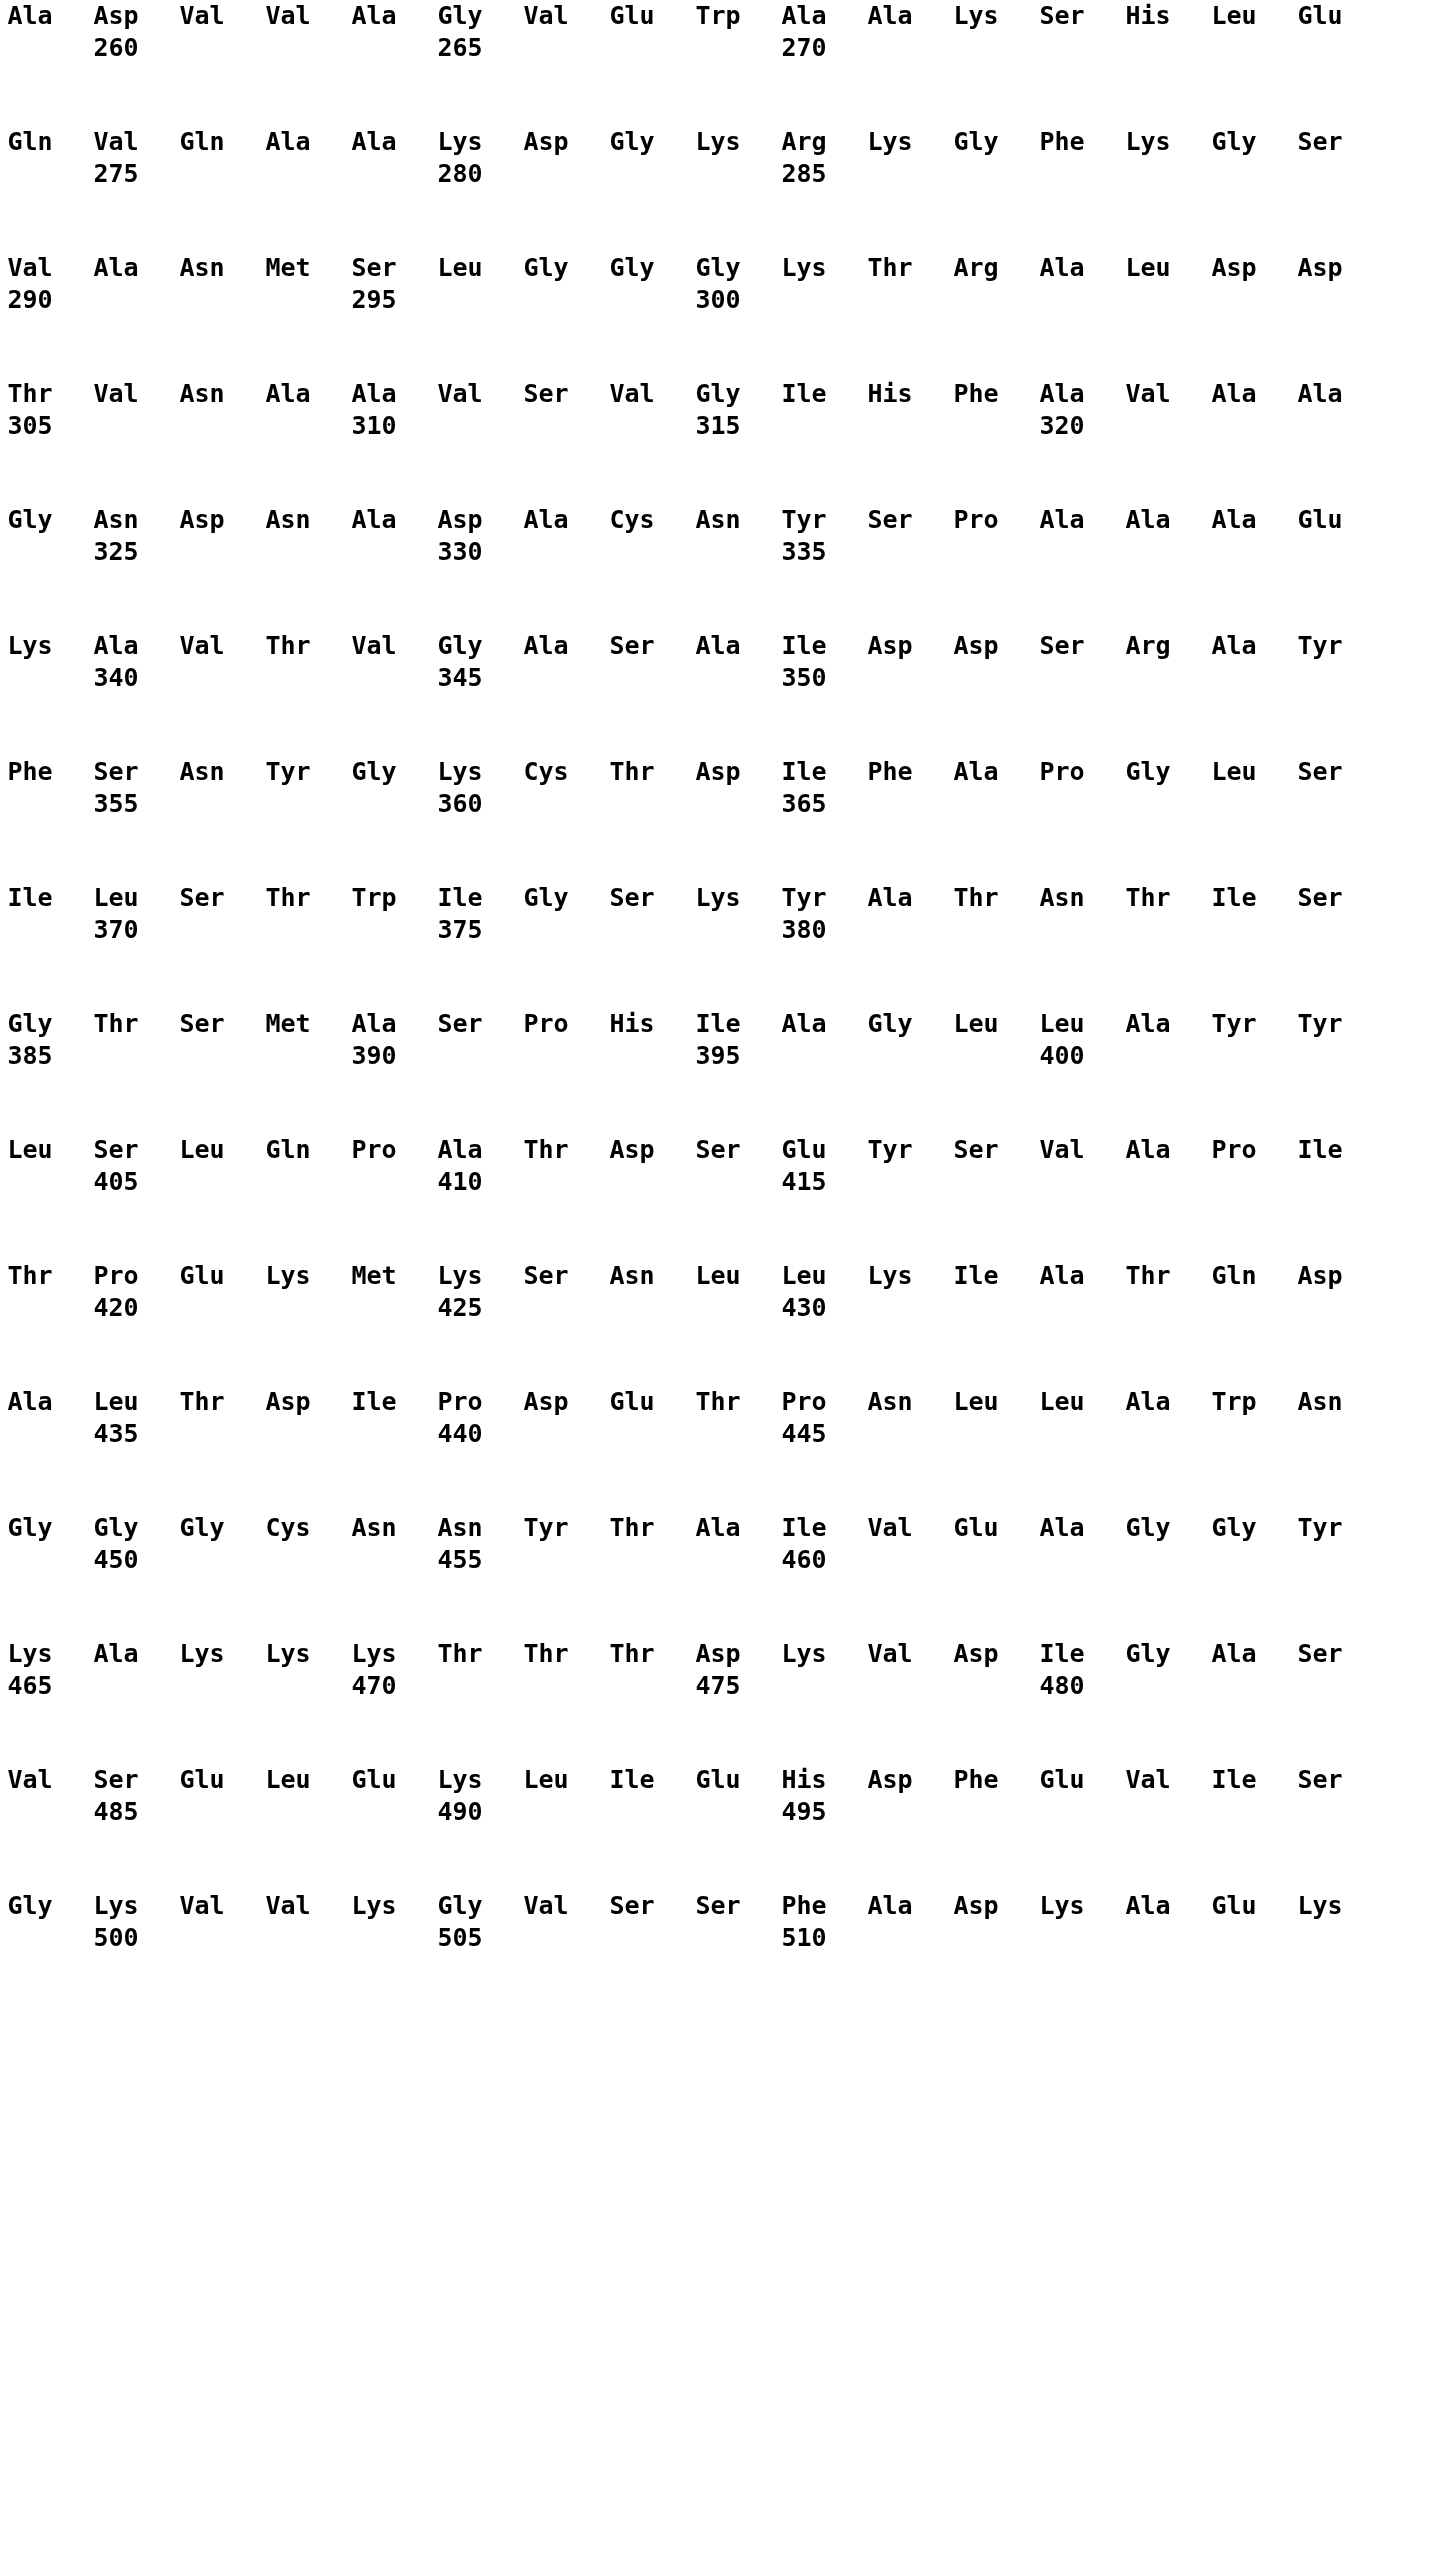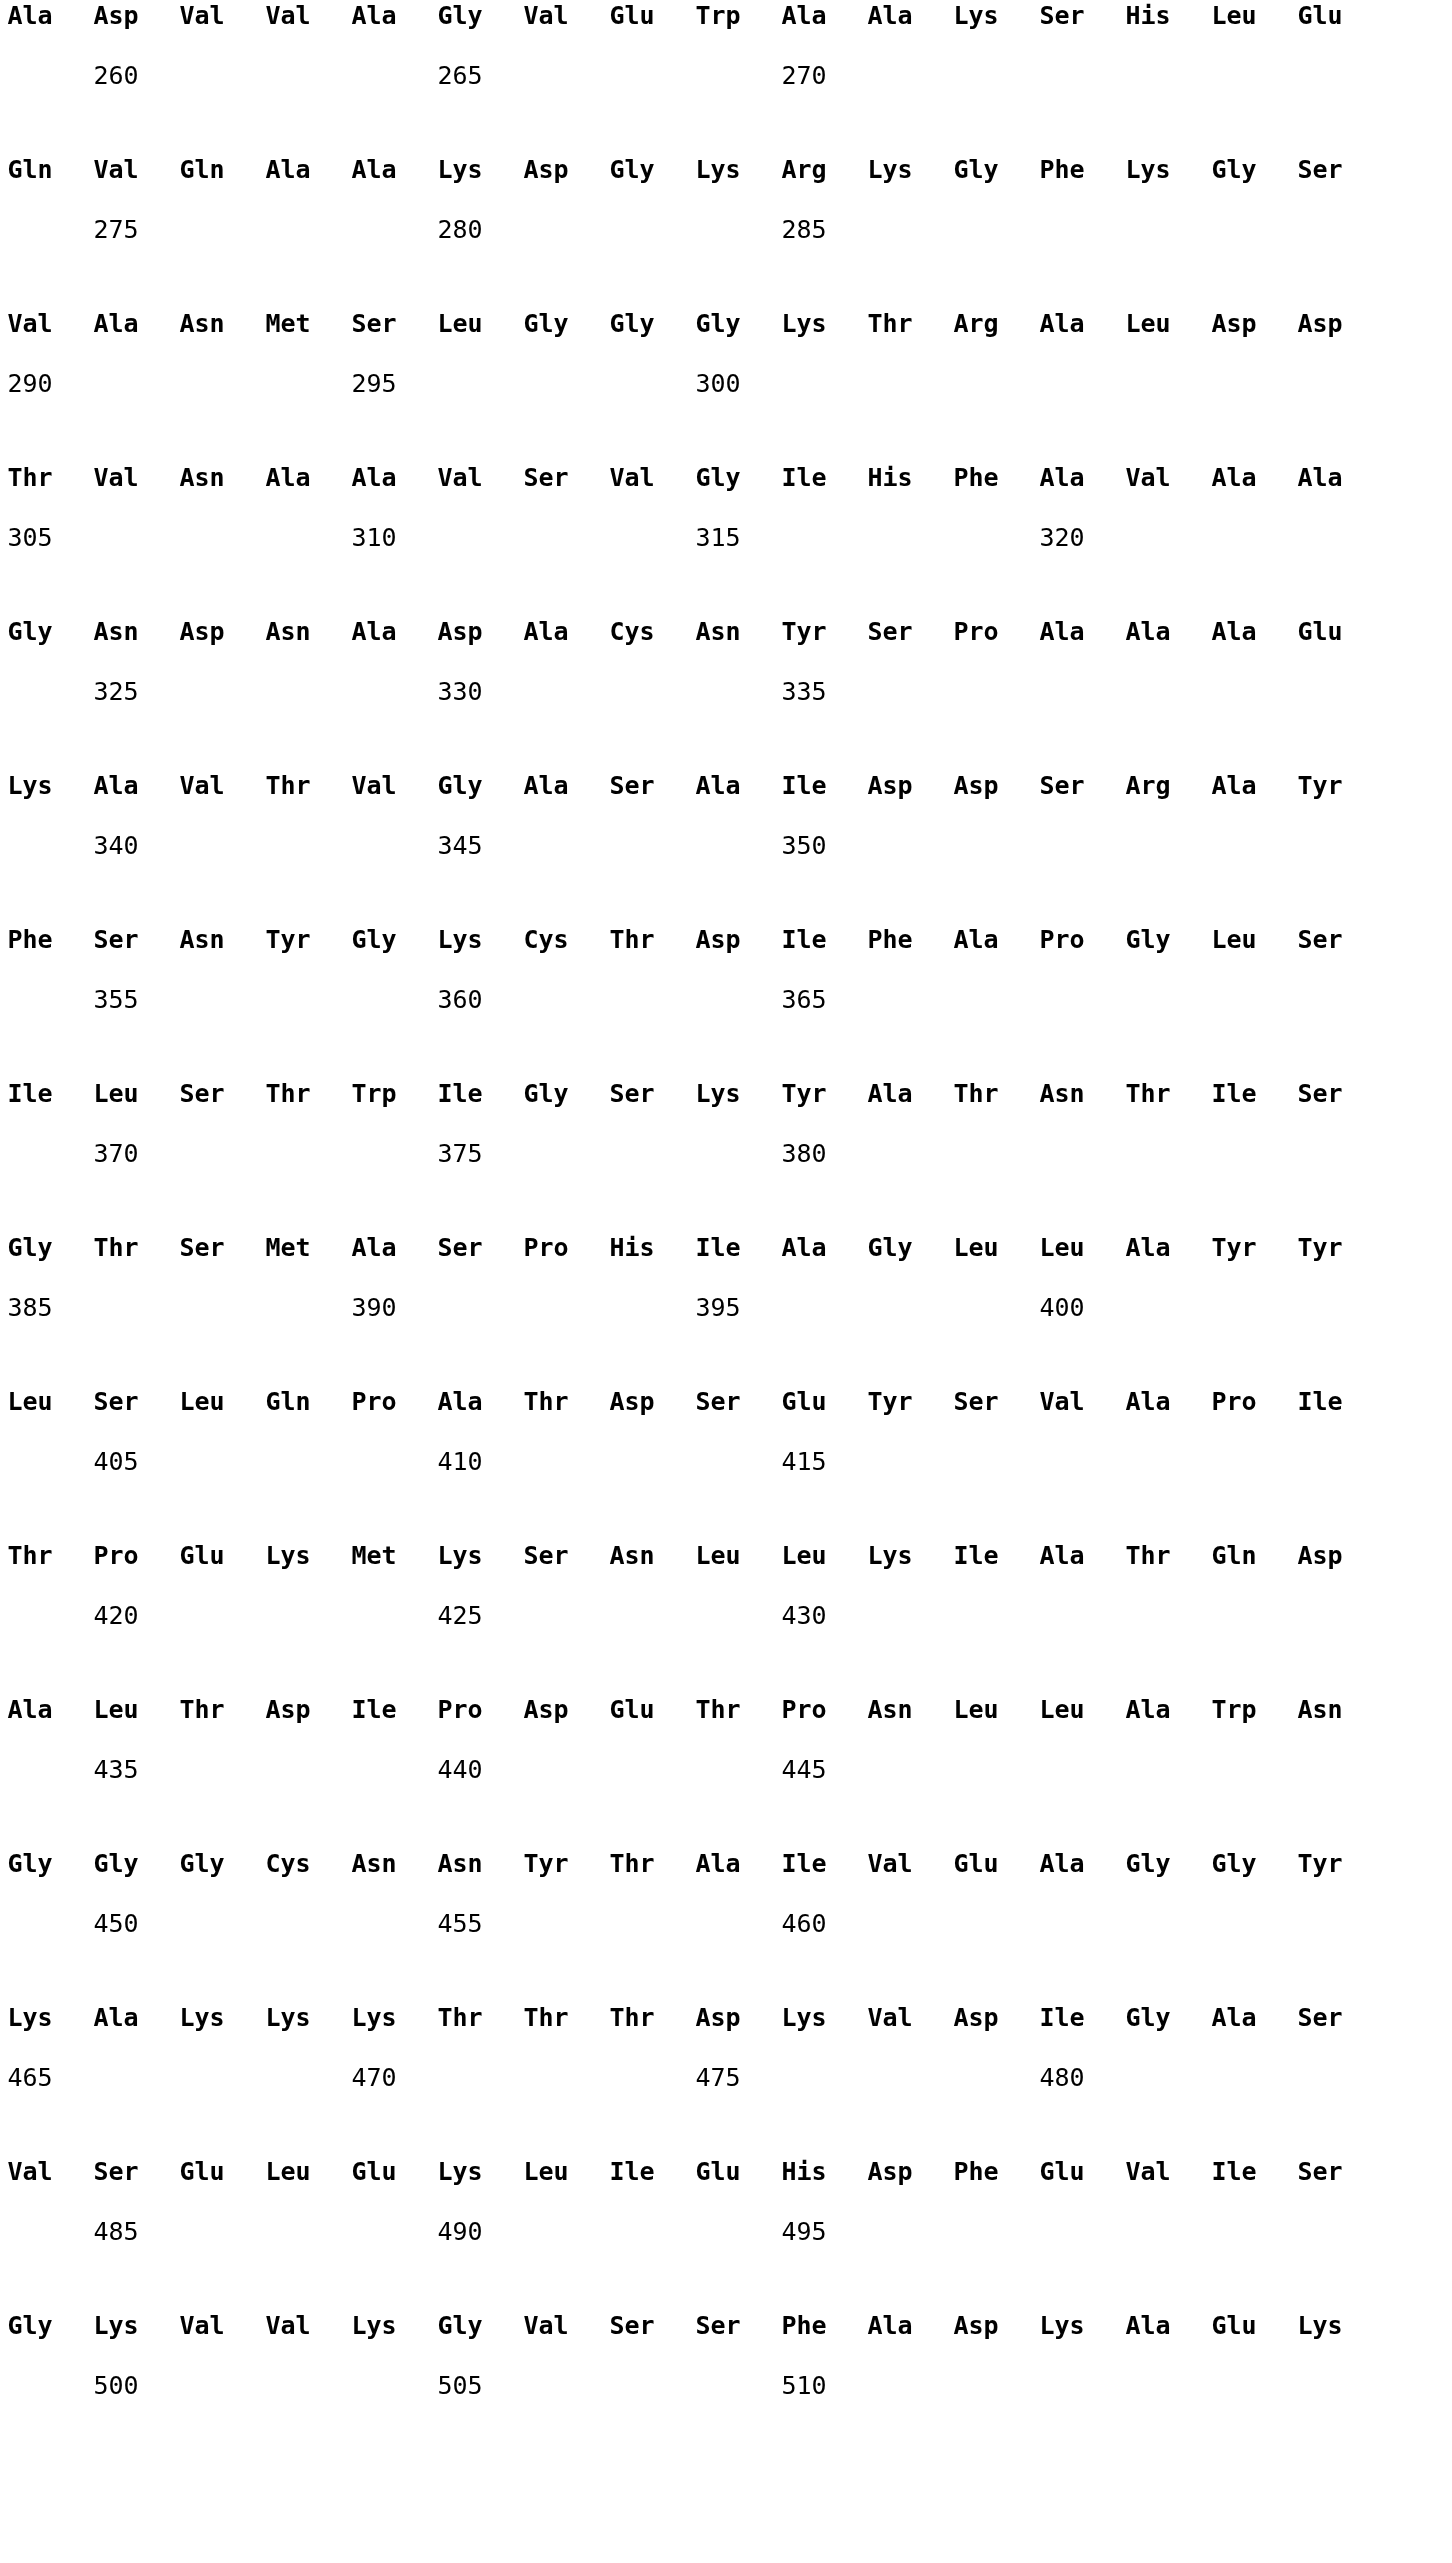--- a/index.html
+++ b/index.html
@@ -28,24 +28,23 @@
     white-space: pre;
     font-size: 25px;
     line-height: 32px;
     letter-spacing: 0px;
   }
   .residue-line {
     font-weight: bold;
     padding-left: 7.5px;
   }
   .number-line {
-    font-weight: normal;
+    font-weight: bold;
     padding-left: 7.5px;
     height: 32px;
-    margin-top: 28px;
   }
   .cell {
     width: 86px;
     display: inline-block;
     flex: 0 0 86px;
     text-align: left;
   }
   
   .num-cell {
     width: 86px;

